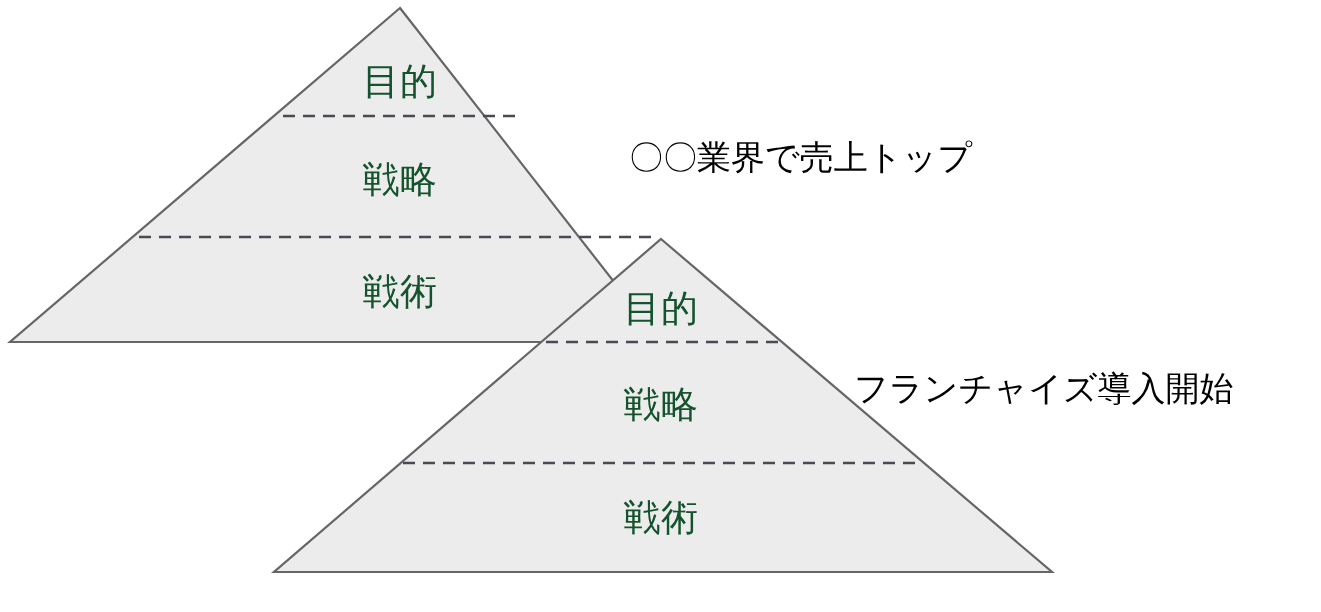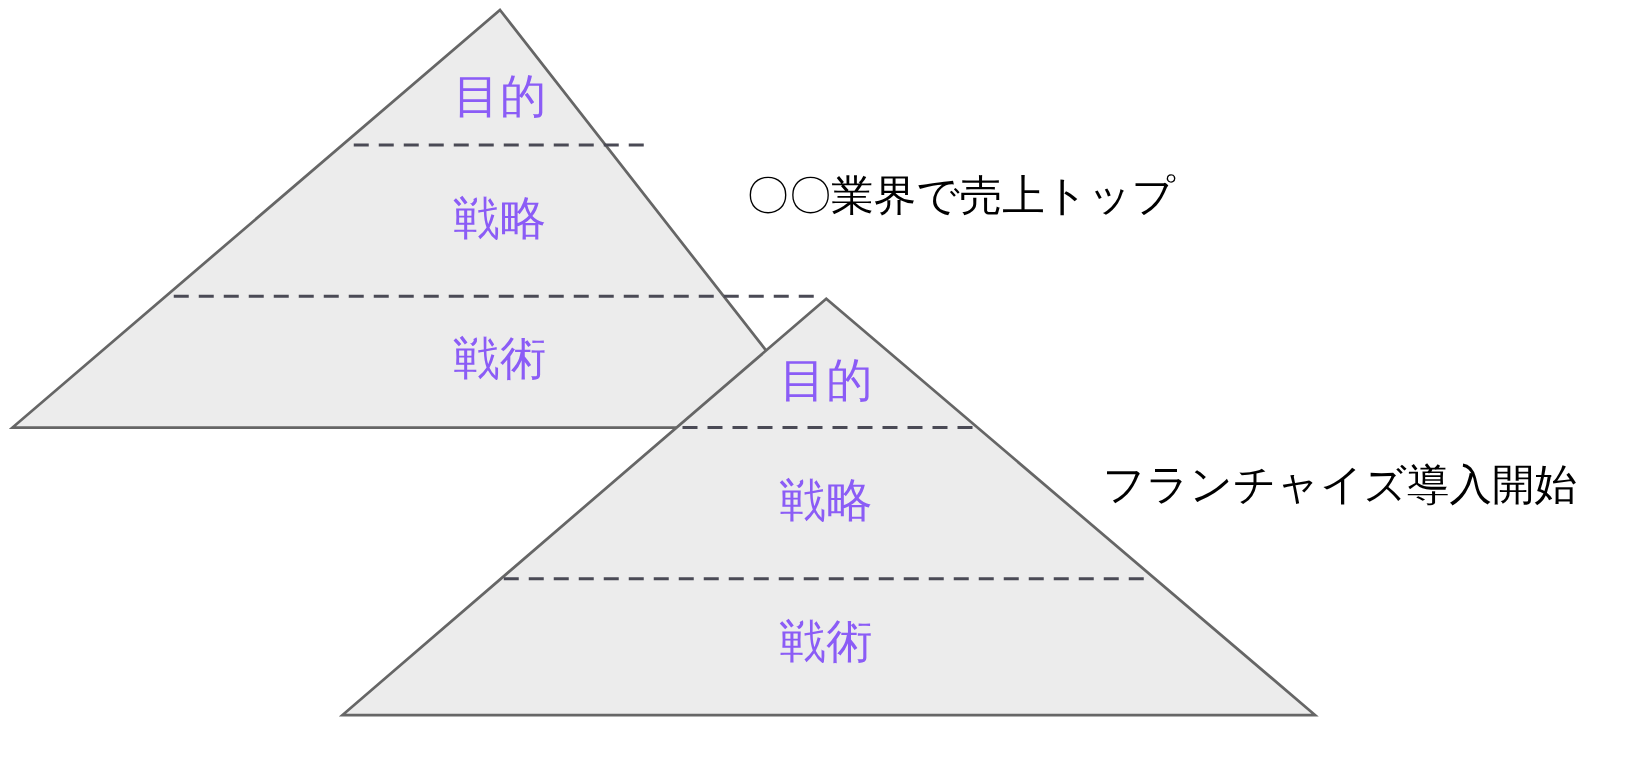--- a/index.html
+++ b/index.html
@@ -32,27 +32,27 @@
     stroke-linejoin: miter;
   }
   .divider {
     stroke: #4a4a55;
     stroke-width: 2.4;
     stroke-dasharray: 12 8;
     fill: none;
   }
   .layer-label {
     position: absolute;
-    color: #8b5cf6;
+    color: #14532d;
     font-size: 37px;
     line-height: 1;
     letter-spacing: 0.5px;
     white-space: nowrap;
     transform: translate(-50%, -50%);
-    font-family: Liberation Mono, monospace;
+    font-family: Liberation Serif, serif;
   }
   .annotation {
     position: absolute;
     color: #000000;
     font-size: 34px;
     line-height: 1;
     white-space: nowrap;
     font-family: "Liberation Sans", "DejaVu Sans", sans-serif;
   }
 </style>
@@ -79,16 +79,16 @@
   </svg>
 
   <div class="layer-label" style="left:400px; top:81px;">目的</div>
   <div class="layer-label" style="left:400px; top:179px;">戦略</div>
   <div class="layer-label" style="left:400px; top:291px;">戦術</div>
 
   <div class="layer-label" style="left:661px; top:308px;">目的</div>
   <div class="layer-label" style="left:661px; top:404px;">戦略</div>
   <div class="layer-label" style="left:661px; top:517px;">戦術</div>
 
-  <div class="annotation" style="left:597px; top:140px;">〇〇業界で売上トップ</div>
-  <div class="annotation" style="left:882px; top:371px;">フランチャイズ導入開始</div>
+  <div class="annotation" style="left:629px; top:140px;">〇〇業界で売上トップ</div>
+  <div class="annotation" style="left:854px; top:371px;">フランチャイズ導入開始</div>
 
 </div>
 
 </body></html>

